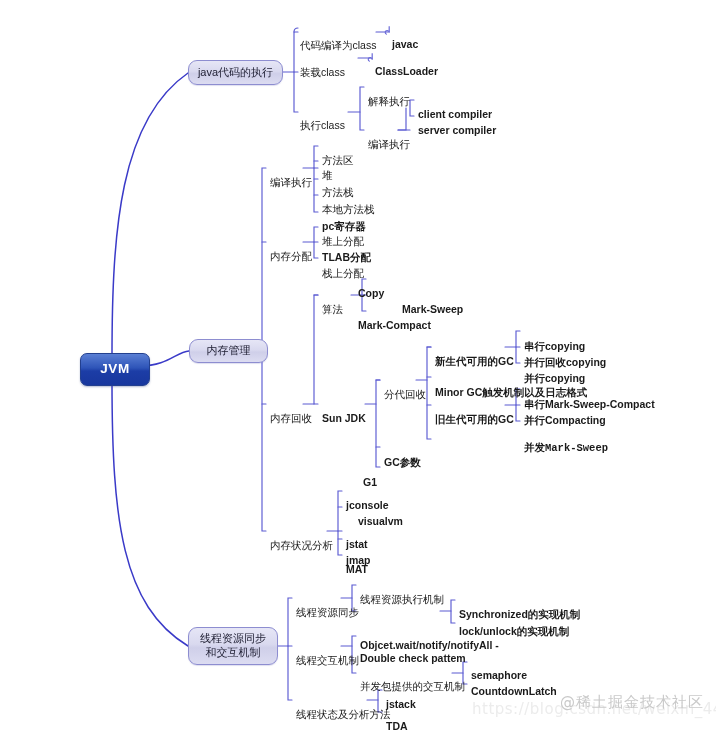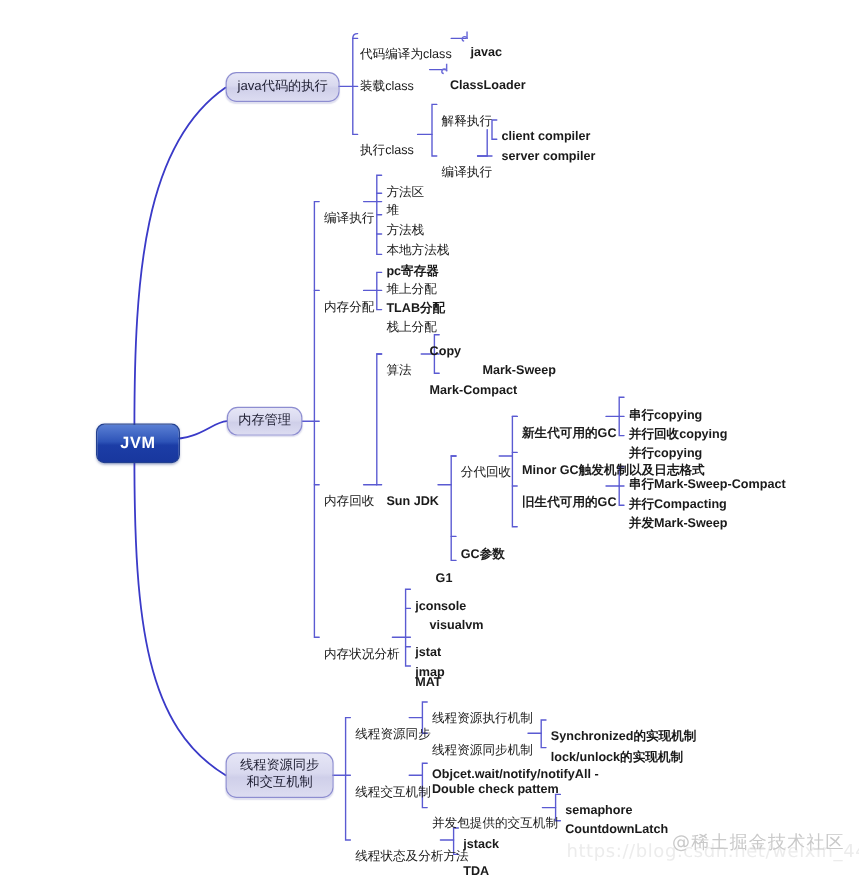--- a/index.html
+++ b/index.html
@@ -179,21 +179,21 @@
   </svg>
 
   <div class="node node-root" style="left:80px;top:353px;width:70px;height:33px;">
     <span>JVM</span>
   </div>
 
   <div class="node node-main" style="left:188px;top:60px;width:95px;height:25px;">
     <span>java代码的执行</span>
   </div>
 
-  <div class="node node-main" style="left:189px;top:339px;width:63px;height:24px;">
+  <div class="node node-main" style="left:189px;top:339px;width:79px;height:24px;">
     <span>内存管理</span>
   </div>
 
   <div class="node node-main" style="left:188px;top:627px;width:90px;height:38px;">
     <span>线程资源同步
 和交互机制</span>
   </div>
 
   <div class="lbl" style="left:300px;top:25px;">
     <span class="cn">代码编译为class</span>
@@ -314,21 +314,21 @@
 
   <div class="lbl mix" style="left:435px;top:399px;">
     <span>旧生代可用的GC</span>
   </div>
   <div class="lbl mix" style="left:524px;top:384px;">
     <span>串行Mark-Sweep-Compact</span>
   </div>
   <div class="lbl mix" style="left:524px;top:400px;">
     <span>并行Compacting</span>
   </div>
-  <div class="lbl mix" style="left:524px;top:416px;">
+  <div class="lbl mix" style="left:524px;top:428px;font-family:Liberation Mono, monospace;">
     <span>并发Mark-Sweep</span>
   </div>
 
 
   <div class="lbl" style="left:270px;top:525px;">
     <span class="cn">内存状况分析</span>
   </div>
   <div class="lbl b" style="left:346px;top:485px;">
     <span>jconsole</span>
   </div>
@@ -343,23 +343,20 @@
   </div>
   <div class="lbl b" style="left:346px;top:549px;">
     <span>MAT</span>
   </div>
 
   <div class="lbl" style="left:296px;top:592px;">
     <span class="cn">线程资源同步</span>
   </div>
   <div class="lbl" style="left:360px;top:579px;">
     <span class="cn">线程资源执行机制</span>
-  </div>
-  <div class="lbl" style="left:360px;top:605px;">
-    <span class="cn">线程资源同步机制</span>
   </div>
   <div class="lbl mix" style="left:459px;top:594px;">
     <span>Synchronized的实现机制</span>
   </div>
   <div class="lbl mix" style="left:459px;top:611px;">
     <span>lock/unlock的实现机制</span>
   </div>
 
   <div class="lbl" style="left:296px;top:640px;">
     <span class="cn">线程交互机制</span>

